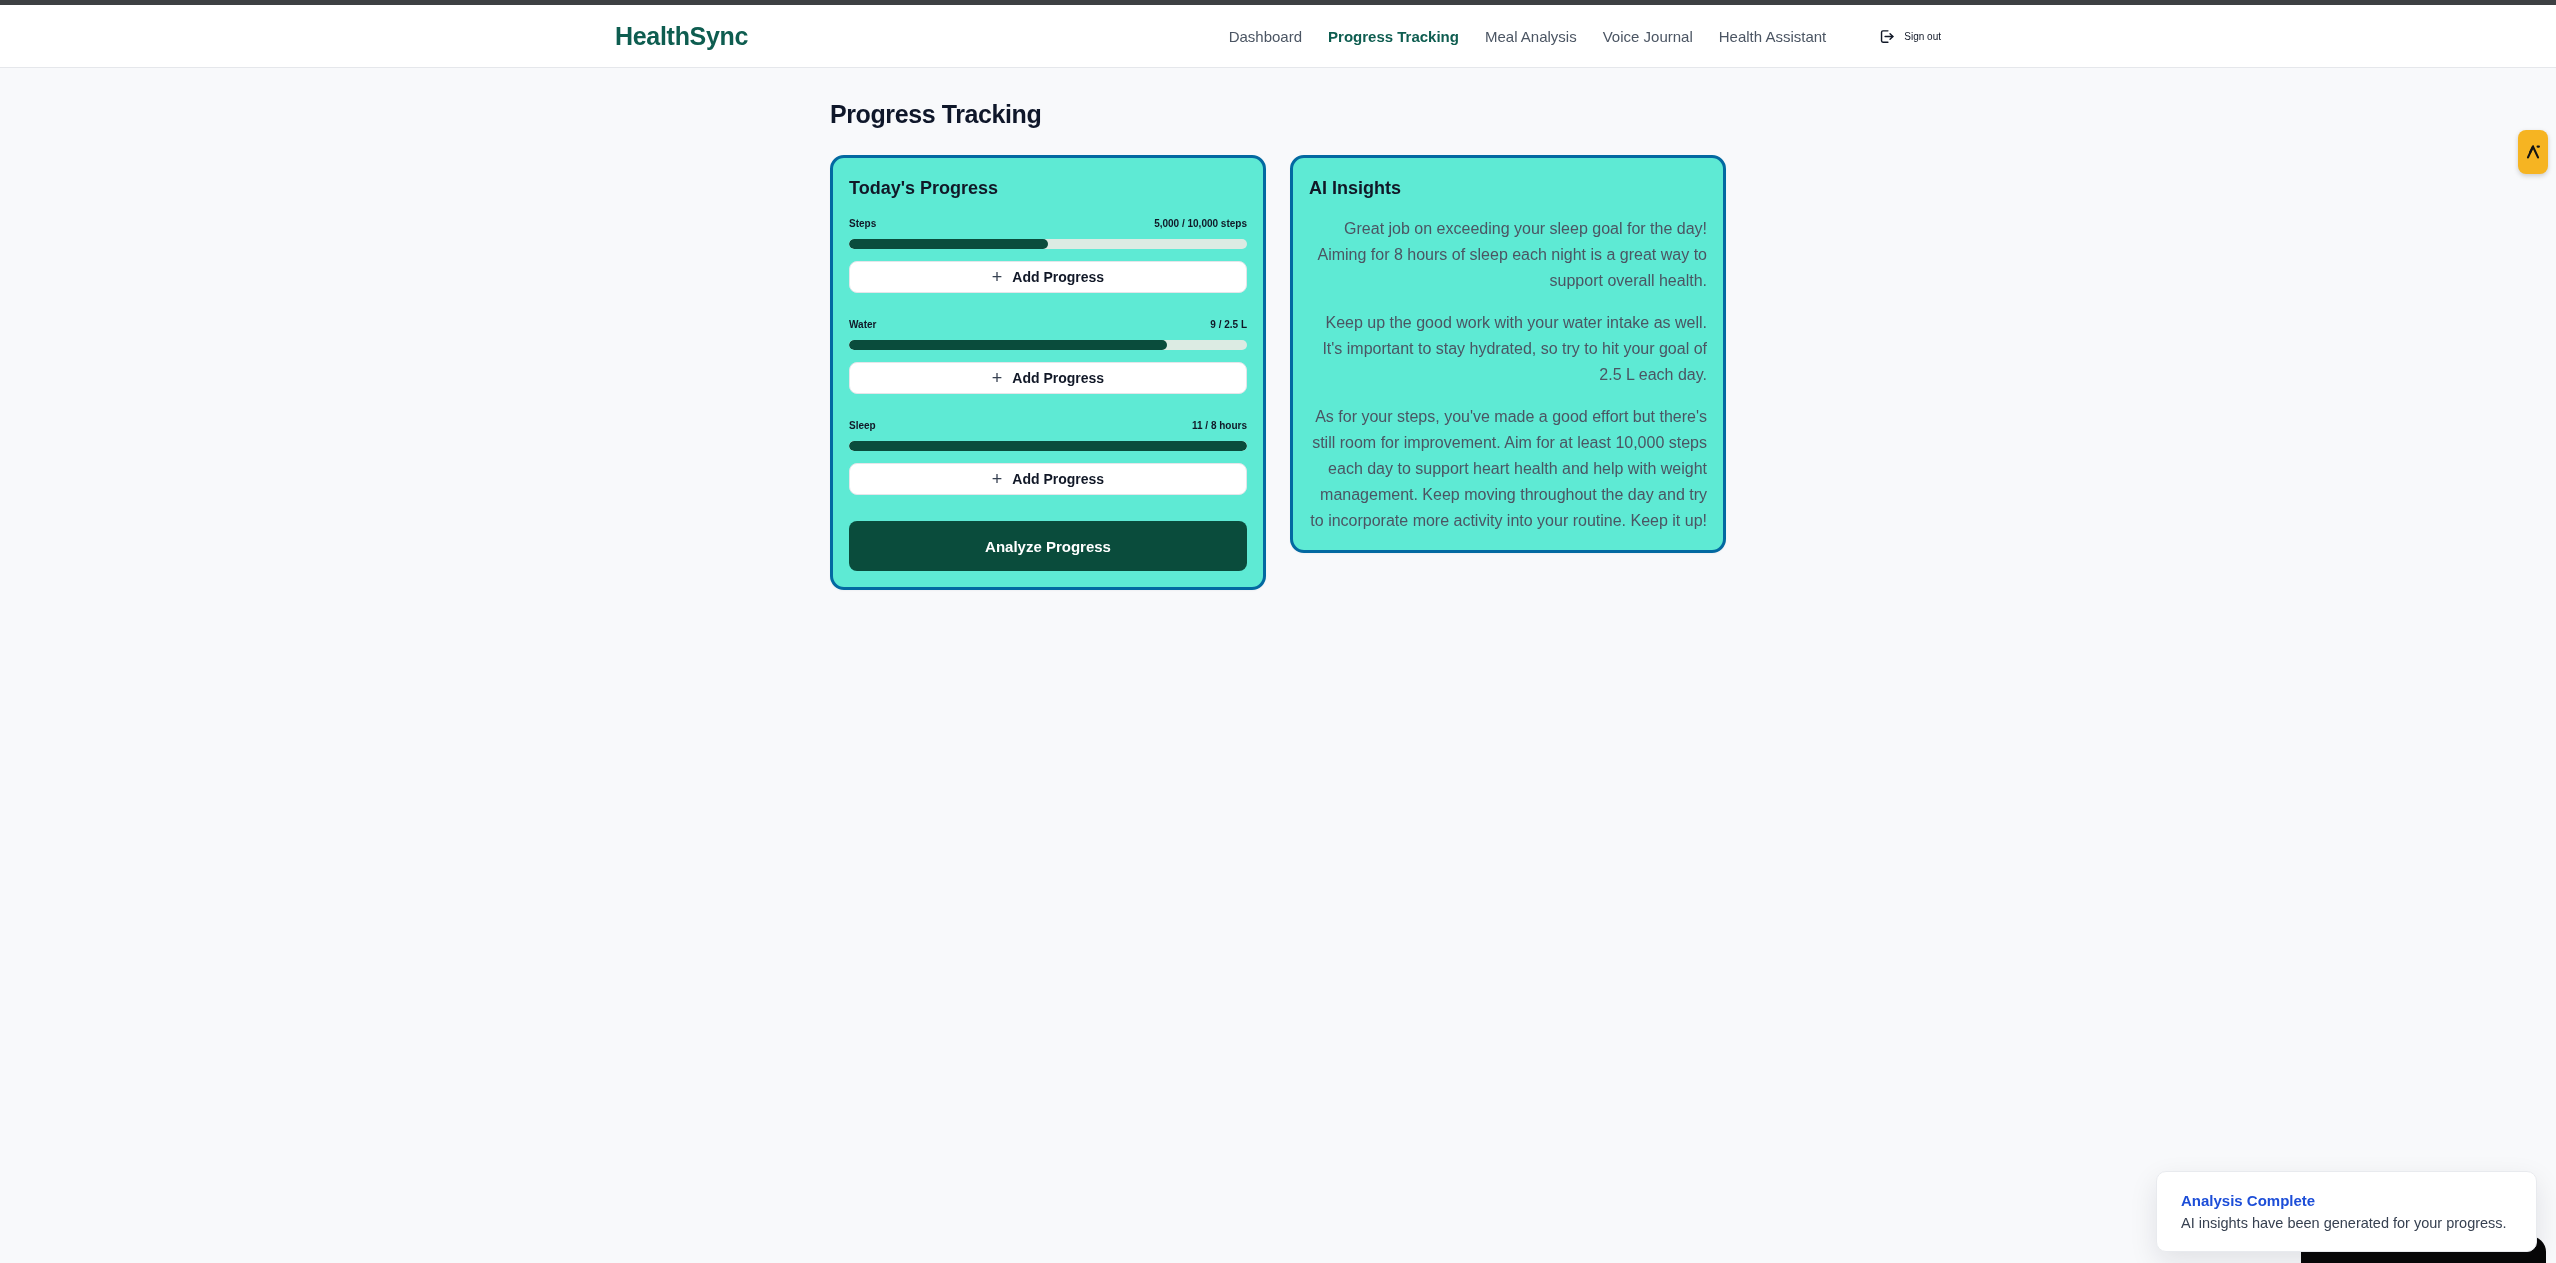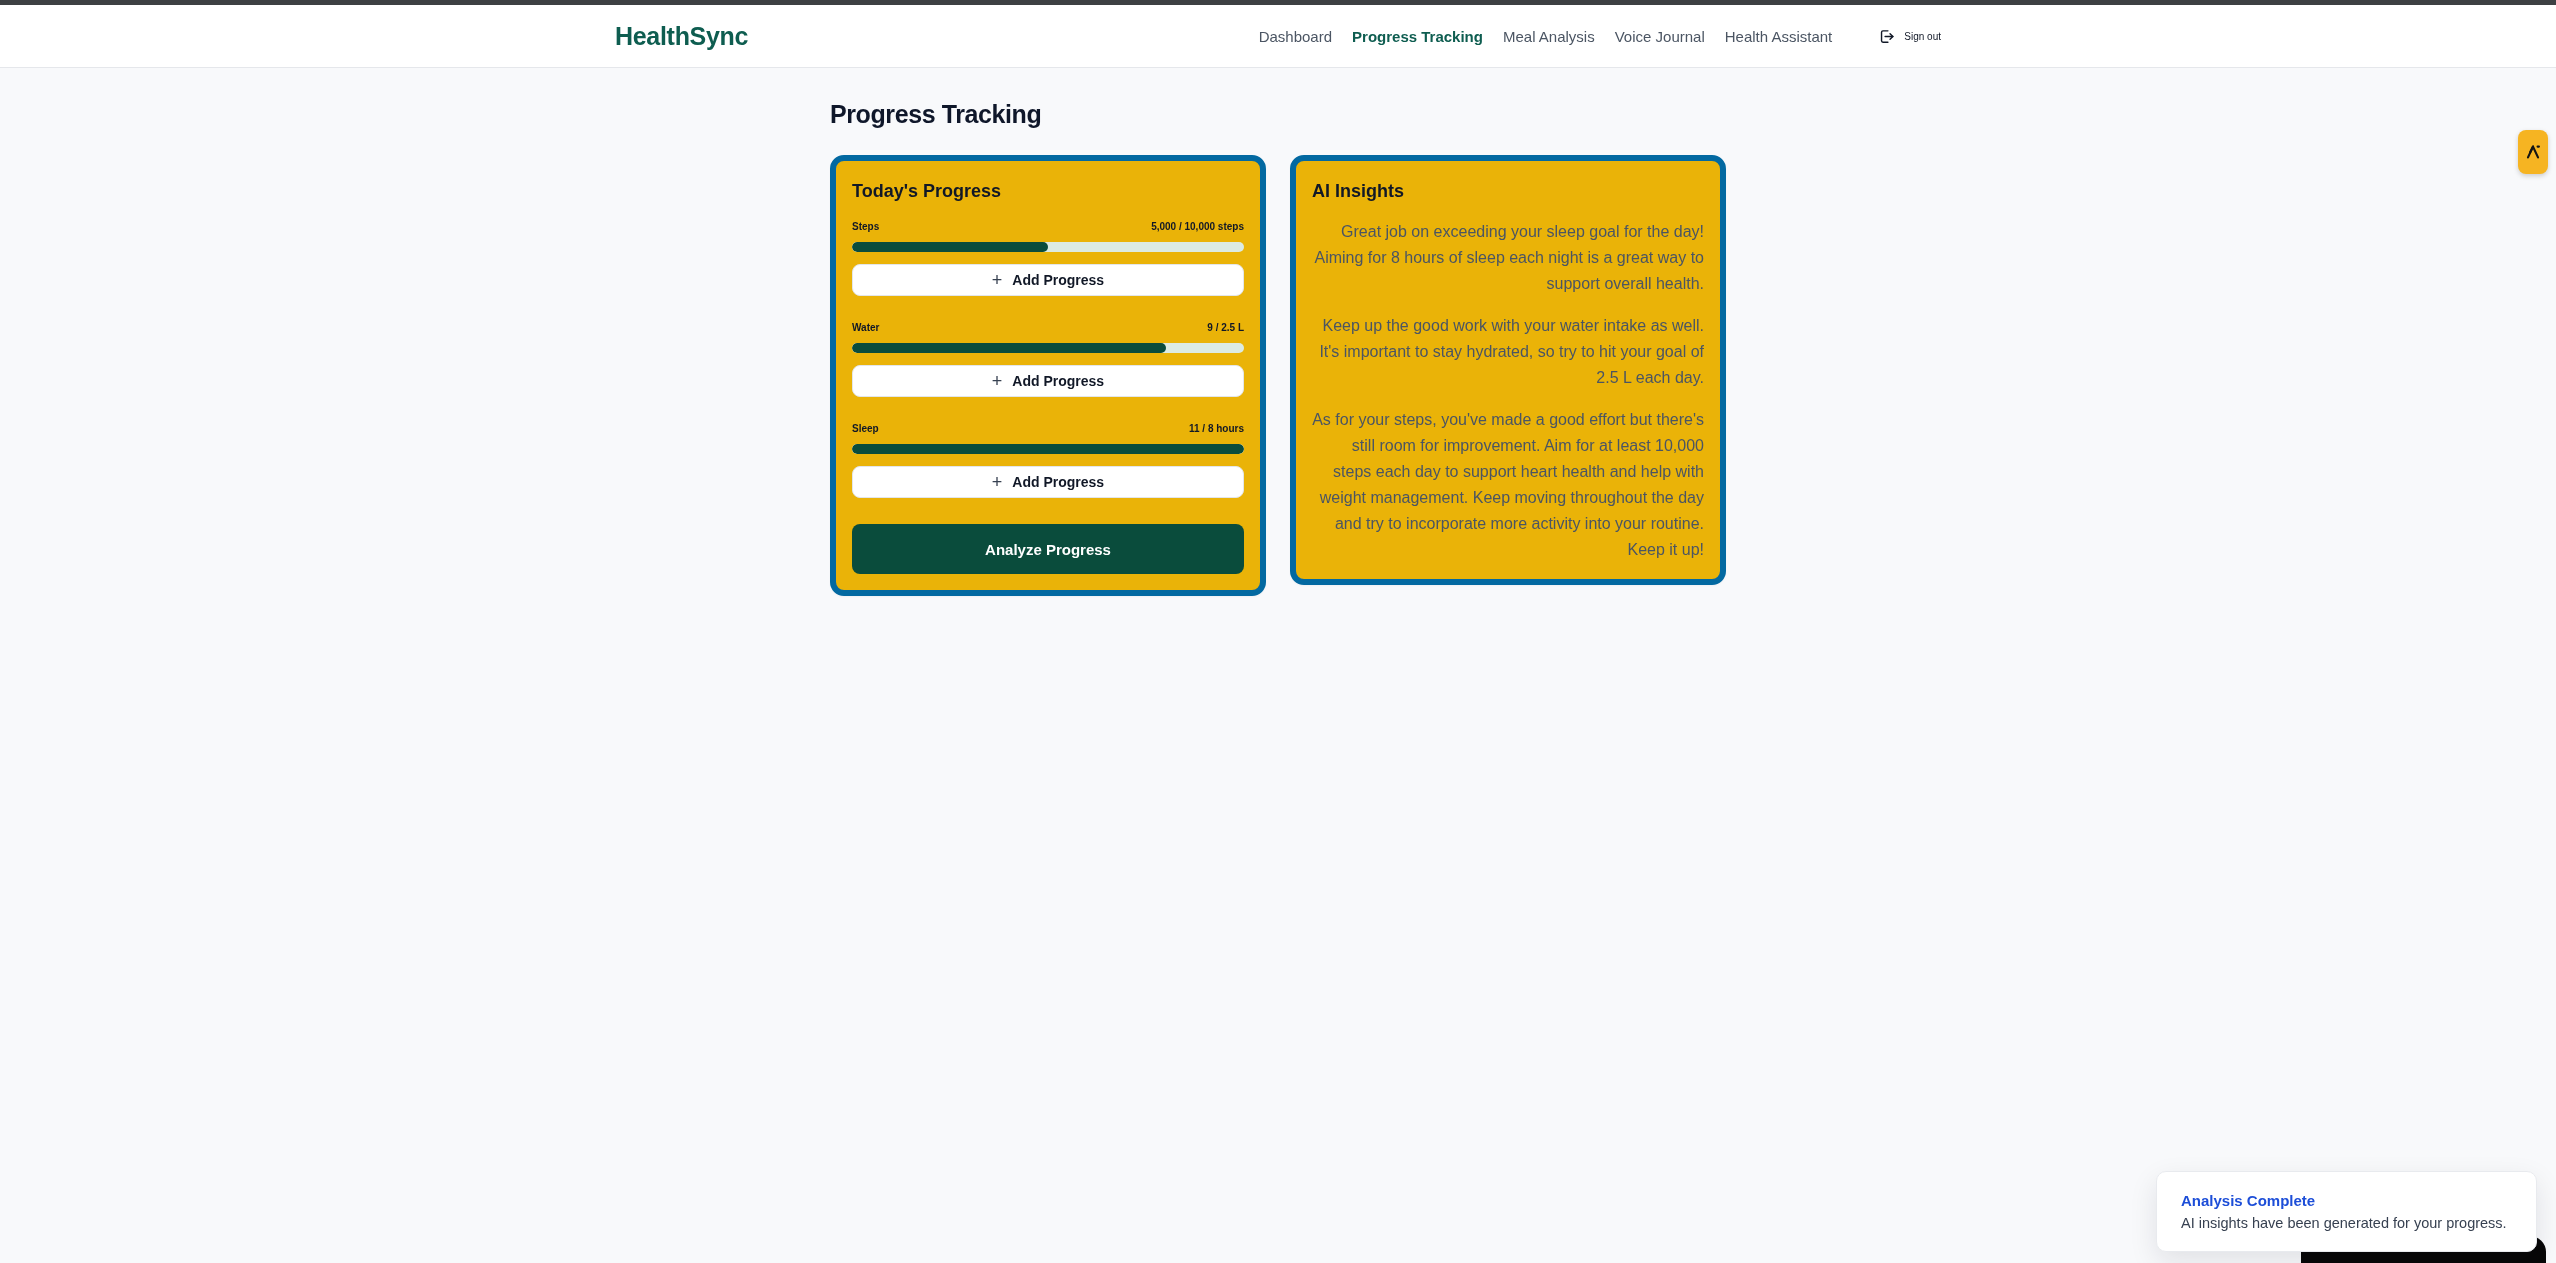--- a/index.html
+++ b/index.html
@@ -7,32 +7,32 @@
     font-family:"Liberation Sans", sans-serif; background:#f8f9fb; }
 
   
   .top-strip { height:5px; width:100%; background:#3d4043; }
 
   
   .header { background:#ffffff; height:63px; border-bottom:1px solid #e5e7eb; }
   .header-inner { width:1326px; margin:0 auto; height:100%;
     display:flex; align-items:center; }
   .brand { font-size:25px; font-weight:700; color:#0e5d50; letter-spacing:-0.3px; cursor:pointer; }
-  .nav { margin-left:auto; display:flex; align-items:center; gap:20px; }
+  .nav { margin-left:auto; display:flex; align-items:center; gap:26px; }
   .nav a { text-decoration:none; font-size:15px; font-weight:500; color:#4b5563; cursor:pointer; }
   .nav a.active { color:#0e5d50; font-weight:700; }
   .signout { display:flex; align-items:center; gap:9px; margin-left:26px;
     font-size:10px; font-weight:400; color:#111827; cursor:pointer; }
   .signout svg { display:block; }
 
   
   .main { width:896px; margin:0 auto; padding-top:32px; }
   .page-title { font-size:25px; font-weight:700; color:#0f172a; letter-spacing:-0.4px; }
   .cards { display:flex; gap:24px; margin-top:26px; align-items:flex-start; }
-  .card { background:#eab308; border:6px solid #0369a1; border-radius:14px;
+  .card { background:#5eead4; border:3px solid #0369a1; border-radius:14px;
     padding:16px; flex:1 1 0; box-shadow:0 1px 2px rgba(16,24,40,.04); }
   .card h2 { font-size:18px; font-weight:600; color:#111827; line-height:28px; }
 
   
   .metric { margin-top:16px; }
   .metric-row { display:flex; justify-content:space-between; align-items:baseline;
     font-size:10px; font-weight:600; color:#111827; }
   .track { margin-top:10px; height:10px; border-radius:999px; background:#dcebe3; overflow:hidden; }
   .fill { height:100%; border-radius:999px; background:#0a4c3c; }
   .add-btn { margin-top:12px; width:100%; height:32px; background:#ffffff;

